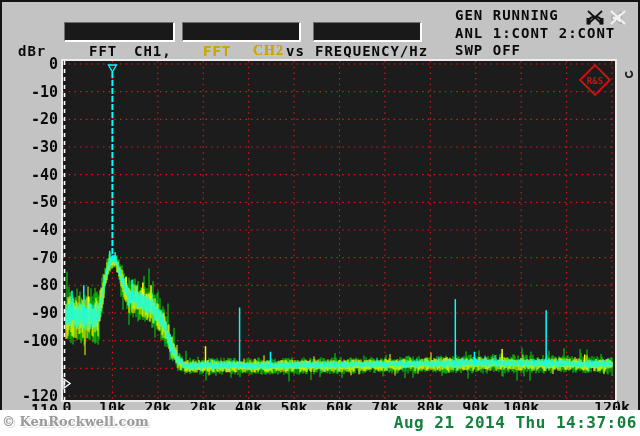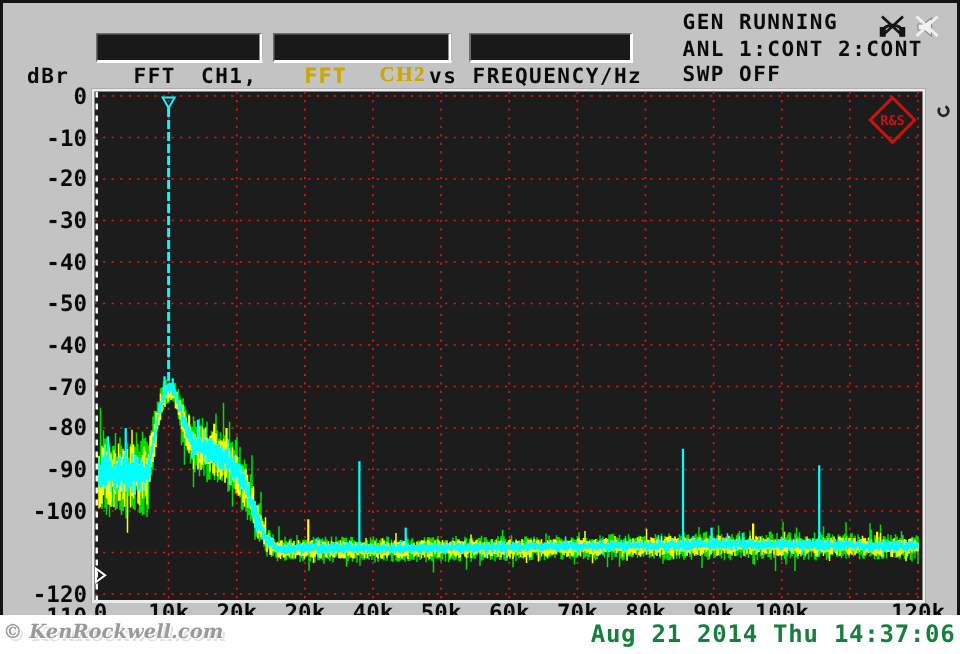--- a/index.html
+++ b/index.html
@@ -18,21 +18,21 @@
         border:2px solid #ececec;}
   #plot svg{display:block;}
   .tick{position:absolute;font-size:15px;font-weight:bold;color:#0a0a0a;white-space:pre;}
   .ytick{width:52px;text-align:right;}
   .xtick{width:64px;text-align:center;}
   #rs-logo{position:absolute;left:576px;top:61px;width:34px;height:34px;}
   #margin-icon{position:absolute;left:622px;top:62px;}
   #topicons{position:absolute;left:583px;top:7px;width:46px;height:18px;}
   #footer-strip{position:absolute;left:0;top:410px;width:640px;height:26px;background:#ffffff;}
   #watermark{position:absolute;left:2px;top:4px;font-family:"DejaVu Serif","Liberation Serif",serif;
-             font-style:italic;font-weight:bold;font-size:13px;color:#9a9a9a;
+             font-weight:bold;font-size:13px;color:#9a9a9a;
              text-shadow:1px 1px 0 #ffffff,2px 2px 0 #e0e0e0;letter-spacing:0px;}
   #timestamp{position:absolute;right:3px;top:3px;font-size:16px;font-weight:bold;
              letter-spacing:0.5px;color:#15803d;white-space:pre;}
 </style>
 </head>
 <body>
 
 <div id="screen">
   <div id="panel">
 

